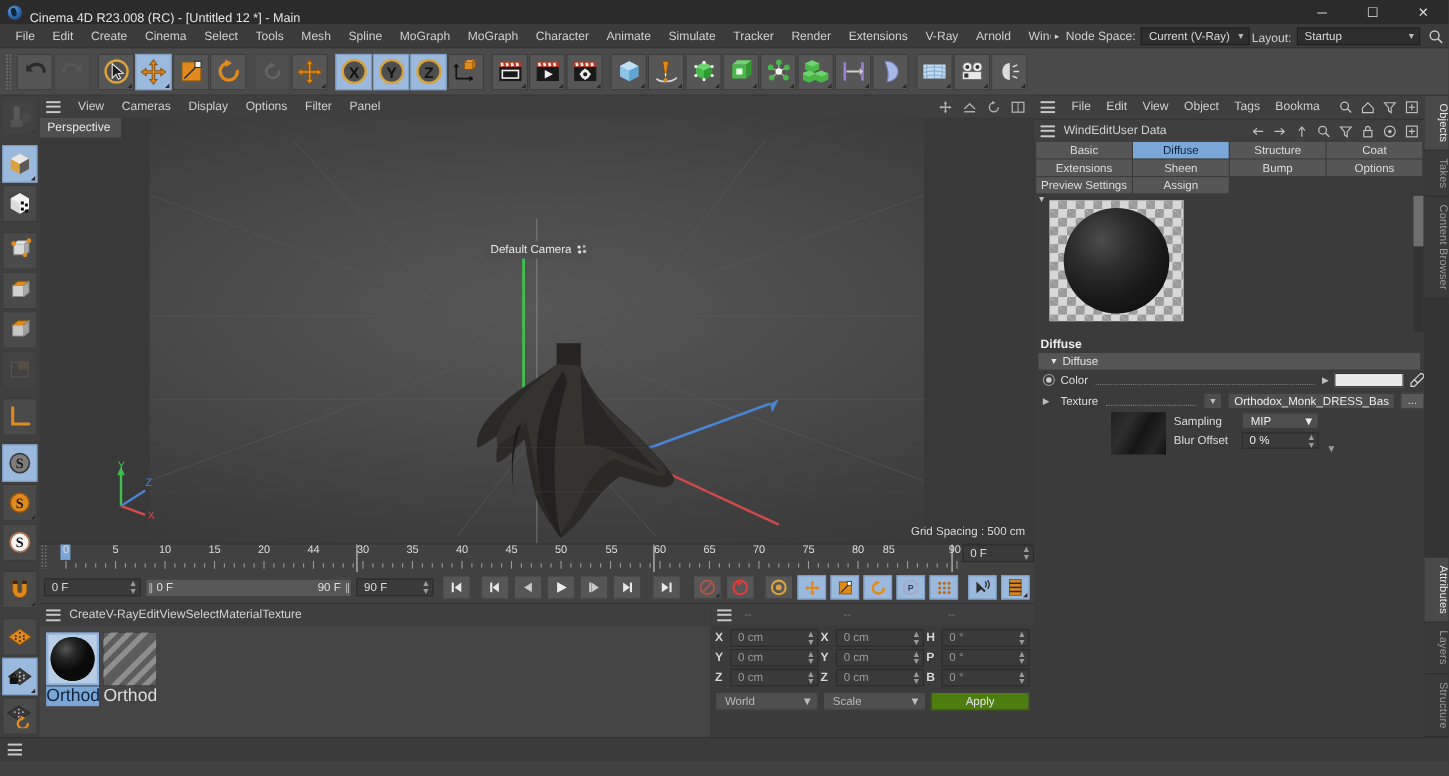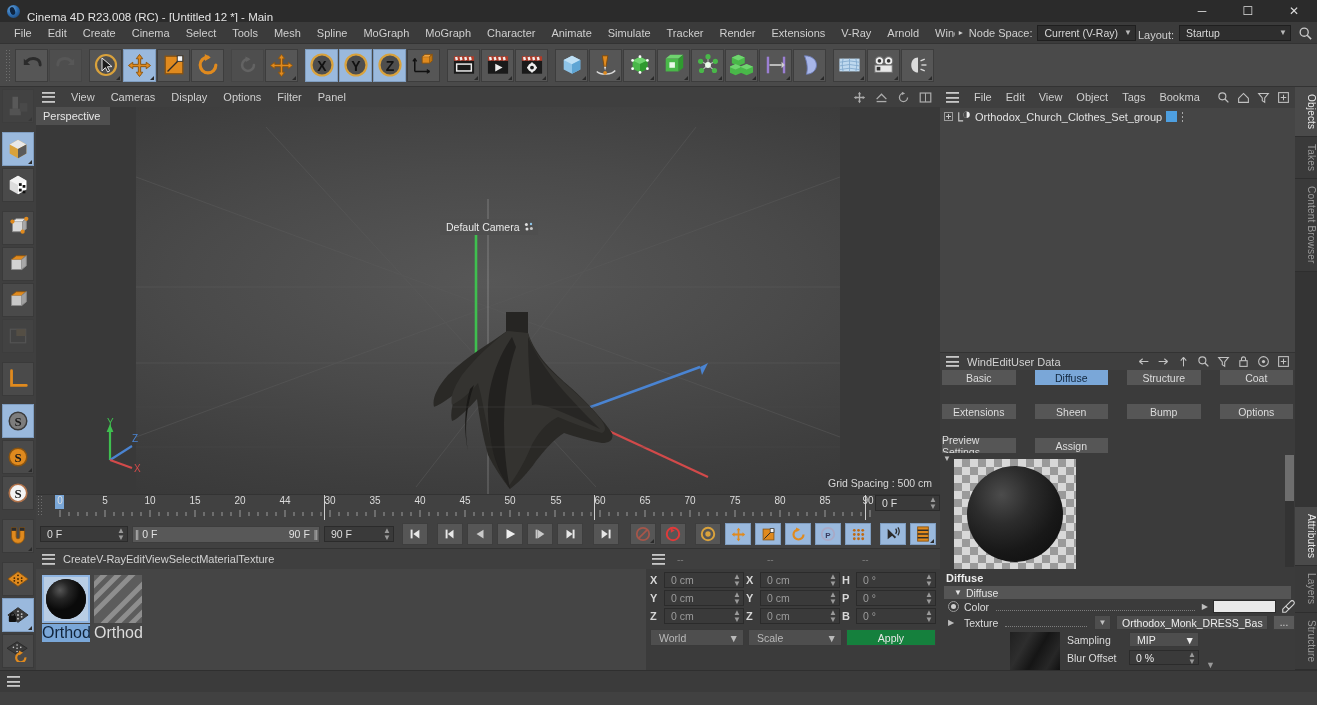--- a/index.html
+++ b/index.html
@@ -136,21 +136,21 @@
   .coordbody { flex:1; padding:3px 4px 4px 4px; display:flex; flex-direction:column; gap:2px;}
   .crow { display:flex; align-items:center; gap:2px; }
   .clab { width:12px; font-size:11px; color:#d6d6d6; font-weight:bold; text-align:left; }
   .cfield { flex:1; height:16px; background:#3a3a3a; border:1px solid #2b2b2b; display:flex;
     align-items:center; justify-content:space-between; padding:0 2px 0 6px;
     font-size:10.5px; color:#9c9c9c; }
   .crow2 { display:flex; gap:4px; margin-top:3px; }
   .csel { flex:1; height:17px; background:#4e4e4e; border:1px solid #3a3a3a; display:flex;
     align-items:center; justify-content:space-between; padding:0 4px 0 8px;
     font-size:10.5px; color:#b9b9b9; }
-  .applybtn { flex:1.1; height:17px; background:#15803d; border:1px solid #3d3d3d;
+  .applybtn { flex:1.1; height:17px; background:#4d7c0f; border:1px solid #3d3d3d;
     display:flex; align-items:center; justify-content:center; font-size:10.5px; color:#e6e6e6;}
 
   
   .panelmenu { height:21px; background:#3f3f3f; display:flex; align-items:center;
     padding-left:6px; }
   .panelmenu .mi { padding:0 7px; font-size:11px; color:#cfcfcf; line-height:21px; }
   .pm-icons { margin-left:auto; display:flex; align-items:center; gap:7px; padding-right:5px; }
   .objlist { background:#454545; height:289px; position:relative; }
   .objrow { display:flex; align-items:center; height:17px; padding-left:4px; gap:4px; font-size:11px;}
   .plusbox { width:9px; height:9px; border:1px solid #9c9c9c; position:relative; flex:none; }
@@ -162,21 +162,21 @@
   .objdots { width:3px; height:11px; flex:none;
     background-image:radial-gradient(circle, #a8a8a8 1px, transparent 1px);
     background-size:3px 4px; }
 
   .attrhdr { height:21px; background:#3f3f3f; display:flex; align-items:center;
     padding-left:6px; border-top:1px solid #333; }
   .matline { height:23px; display:flex; align-items:center; gap:7px; padding:0 6px;
     background:#3b3b3b; font-size:11px; color:#e6e6e6; }
   .matball { width:17px; height:17px; border-radius:50%;
     background:radial-gradient(circle at 34% 30%, #5a5a5a 0%, #242424 45%, #101010 100%); flex:none;}
-  .tabgrid { display:grid; grid-template-columns:repeat(4,1fr); gap:19px; padding:0 2px;
+  .tabgrid { display:grid; grid-template-columns:repeat(4,1fr); gap:1px; padding:0 2px;
     background:#3b3b3b; }
   .atab { height:15px; background:#565656; display:flex; align-items:center;
     justify-content:center; font-size:10.5px; color:#dcdcdc; }
   .atab.sel { background:#7aa7d8; color:#10253d; }
   .atab.blank { background:transparent; }
 
   .previewwrap { background:#3b3b3b; height:128px; position:relative; padding:6px 0 0 8px;
     display:flex; }
   .prevchk { width:122px; height:110px;
     background-image:
@@ -792,21 +792,21 @@
         <div class="tl-lab" style="left:328px">35</div>
         <div class="tl-lab" style="left:373px">40</div>
         <div class="tl-lab" style="left:418px">45</div>
         <div class="tl-lab" style="left:463px">50</div>
         <div class="tl-lab" style="left:509px">55</div>
         <div class="tl-lab" style="left:553px">60</div>
         <div class="tl-lab" style="left:598px">65</div>
         <div class="tl-lab" style="left:643px">70</div>
         <div class="tl-lab" style="left:688px">75</div>
         <div class="tl-lab" style="left:733px">80</div>
-        <div class="tl-lab" style="left:778px">85</div>
+        <div class="tl-lab" style="left:761px">85</div>
         <div class="tl-lab" style="left:821px">90</div>
         <svg width="830" height="9" style="position:absolute;left:0;top:15px">
           <g stroke="#9a9a9a" stroke-width="1">
             <line x1="13" y1="0" x2="13" y2="7"></line>
               <line x1="22" y1="2" x2="22" y2="6"></line>
               <line x1="31" y1="2" x2="31" y2="6"></line>
               <line x1="40" y1="2" x2="40" y2="6"></line>
               <line x1="49" y1="2" x2="49" y2="6"></line>
             <line x1="58" y1="0" x2="58" y2="7"></line>
               <line x1="67" y1="2" x2="67" y2="6"></line>
@@ -1190,33 +1190,20 @@
           <svg width="13" height="13" viewBox="0 0 16 16">
               <path d="M2 3 L14 3 L9.5 8.5 L9.5 14 L6.5 12 L6.5 8.5 Z" fill="none" stroke="#c2c2c2" stroke-width="1.3"></path>
             </svg>
           <svg width="13" height="13" viewBox="0 0 16 16">
               <rect x="2" y="2" width="12" height="12" fill="none" stroke="#c2c2c2" stroke-width="1.3"></rect>
               <line x1="8" y1="4.6" x2="8" y2="11.4" stroke="#c2c2c2" stroke-width="1.3"></line>
               <line x1="4.6" y1="8" x2="11.4" y2="8" stroke="#c2c2c2" stroke-width="1.3"></line>
             </svg>
         </div>
       </div>
-      <div class="objlist">
-        <div class="objrow">
-          <span class="plusbox"></span>
-          <svg width="14" height="13" viewBox="0 0 16 14">
-            <path d="M2 2 L2 12 L7 12" fill="none" stroke="#d2d2d2" stroke-width="1.2"></path>
-            <circle cx="11" cy="5" r="3.6" fill="#f0f0f0"></circle>
-              <path d="M11 1.4 A3.6 3.6 0 0 0 11 8.6 Z" fill="#4a4a4a"></path>
-            </svg>
-          <span class="objname">Orthodox_Church_Clothes_Set_group</span>
-          <span class="objtagblue"></span>
-          <span class="objdots"></span>
-        </div>
-      </div>
 
       <div class="attrhdr">
         <div class="hamb"></div>
         <div class="mi">Wind</div>
         <div class="mi">Edit</div>
         <div class="mi">User Data</div>
         <div class="pm-icons">
           <svg width="13" height="13" viewBox="0 0 16 16">
               <line x1="3" y1="8" x2="14" y2="8" stroke="#c2c2c2" stroke-width="1.3"></line>
               <path d="M3 8 L7 4.6 M3 8 L7 11.4" fill="none" stroke="#c2c2c2" stroke-width="1.3"></path>

